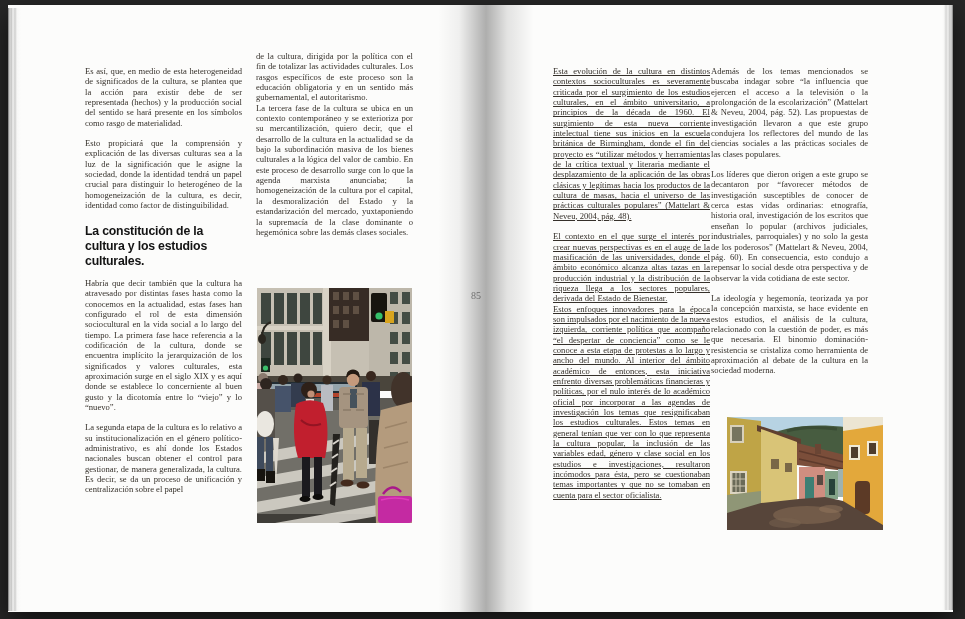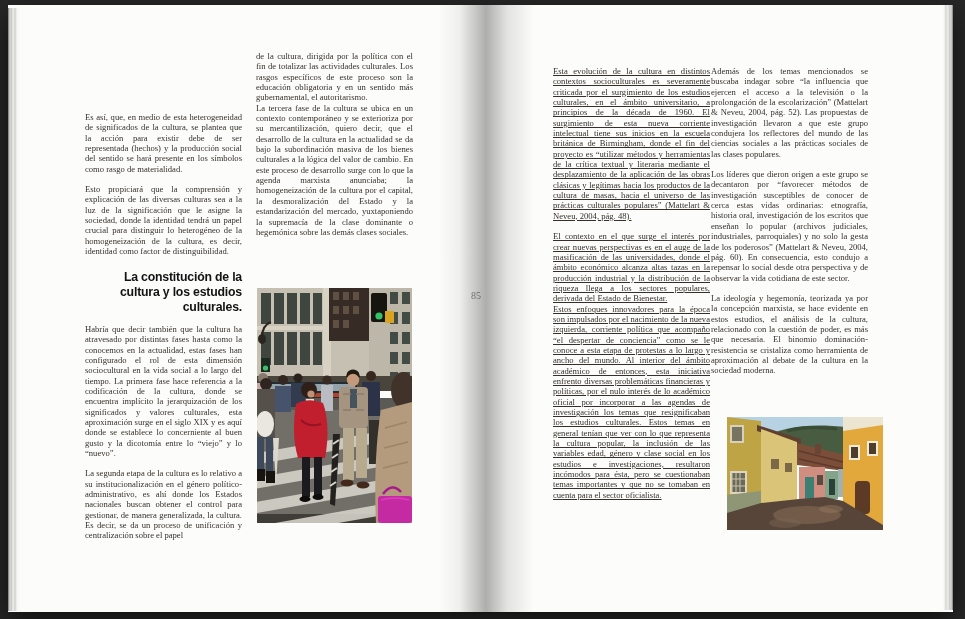--- a/index.html
+++ b/index.html
@@ -11,35 +11,35 @@
     background:linear-gradient(90deg,#6f6f6f 0,#e6e6e5 2px,#bdbdbc 3px,#f1f1f0 5px,#cfcfce 7px,#f7f7f6 9px,#fcfcfb 13px);}
   .edge-right{position:absolute;right:0;top:0;bottom:2px;width:11px;
     background:linear-gradient(270deg,#7a7a7a 0,#e2e2e1 2px,#c2c2c1 3px,#efefee 5px,#d6d6d5 7px,#f8f8f7 9px,#fcfcfb 11px);}
   .gutter{position:absolute;left:430px;top:0;bottom:0;width:96px;pointer-events:none;
     background:linear-gradient(90deg,rgba(0,0,0,0) 0%,rgba(0,0,0,.05) 22%,rgba(0,0,0,.31) 50%,rgba(0,0,0,.10) 72%,rgba(0,0,0,0) 100%);}
   .col{position:absolute;width:157px;text-align:justify;color:#35302a;
        font-size:8.6px;line-height:10.35px;hyphens:auto;}
   .para{margin:0 0 10px;white-space:pre-line;}
   .para:last-child{margin-bottom:0;}
   .heading{font-family:"Liberation Sans",sans-serif;font-weight:700;color:#131313;
-           font-size:12.3px;line-height:14.8px;letter-spacing:-.2px;margin:14px 0 9px;text-align:right;}
+           font-size:12.3px;line-height:14.8px;letter-spacing:-.2px;margin:14px 0 9px;text-align:left;}
   .pagenum{position:absolute;left:419px;top:285px;font-size:10px;color:#8d8d8d;
            font-family:"Liberation Serif",serif;padding-left:44px;}
   .photo{position:absolute;display:block;}
 </style>
 </head>
 <body>
 
 <div class="stage">
   <div class="book">
     <div class="edge-left"></div>
     <div class="edge-right"></div>
 
     <div>
-      <div class="col" style="left:77px;top:61px;margin-top:46px;">
+      <div class="col" style="left:77px;top:61px;">
         <div>
             <p class="para">Es así, que, en medio de esta heterogeneidad de significados de la cultura, se plantea que la acción para existir debe de ser representada (hechos) y la producción social del sentido se hará presente en los símbolos como rasgo de materialidad.</p>
             <p class="para">Esto propiciará que la comprensión y explicación de las diversas culturas sea a la luz de la significación que le asigne la sociedad, donde la identidad tendrá un papel crucial para distinguir lo heterogéneo de la homogeneización de la cultura, es decir, identidad como factor de distinguibilidad.</p>
           </div>
         <div class="heading">La constitución de la cultura y los estudios culturales.</div>
         <div>
             <p class="para">Habría que decir también que la cultura ha atravesado por distintas fases hasta como la conocemos en la actualidad, estas fases han configurado el rol de esta dimensión sociocultural en la vida social a lo largo del tiempo. La primera fase hace referencia a la codificación de la cultura, donde se encuentra implícito la jerarquización de los significados y valores culturales, esta aproximación surge en el siglo XIX y es aquí donde se establece lo concerniente al buen gusto y la dicotomía entre lo “viejo” y lo “nuevo”.</p>
             <p class="para">La segunda etapa de la cultura es lo relativo a su institucionalización en el género político-administrativo, es ahí donde los Estados nacionales buscan obtener el control para gestionar, de manera generalizada, la cultura. Es decir, se da un proceso de unificación y centralización sobre el papel</p>
           </div>
       </div>

